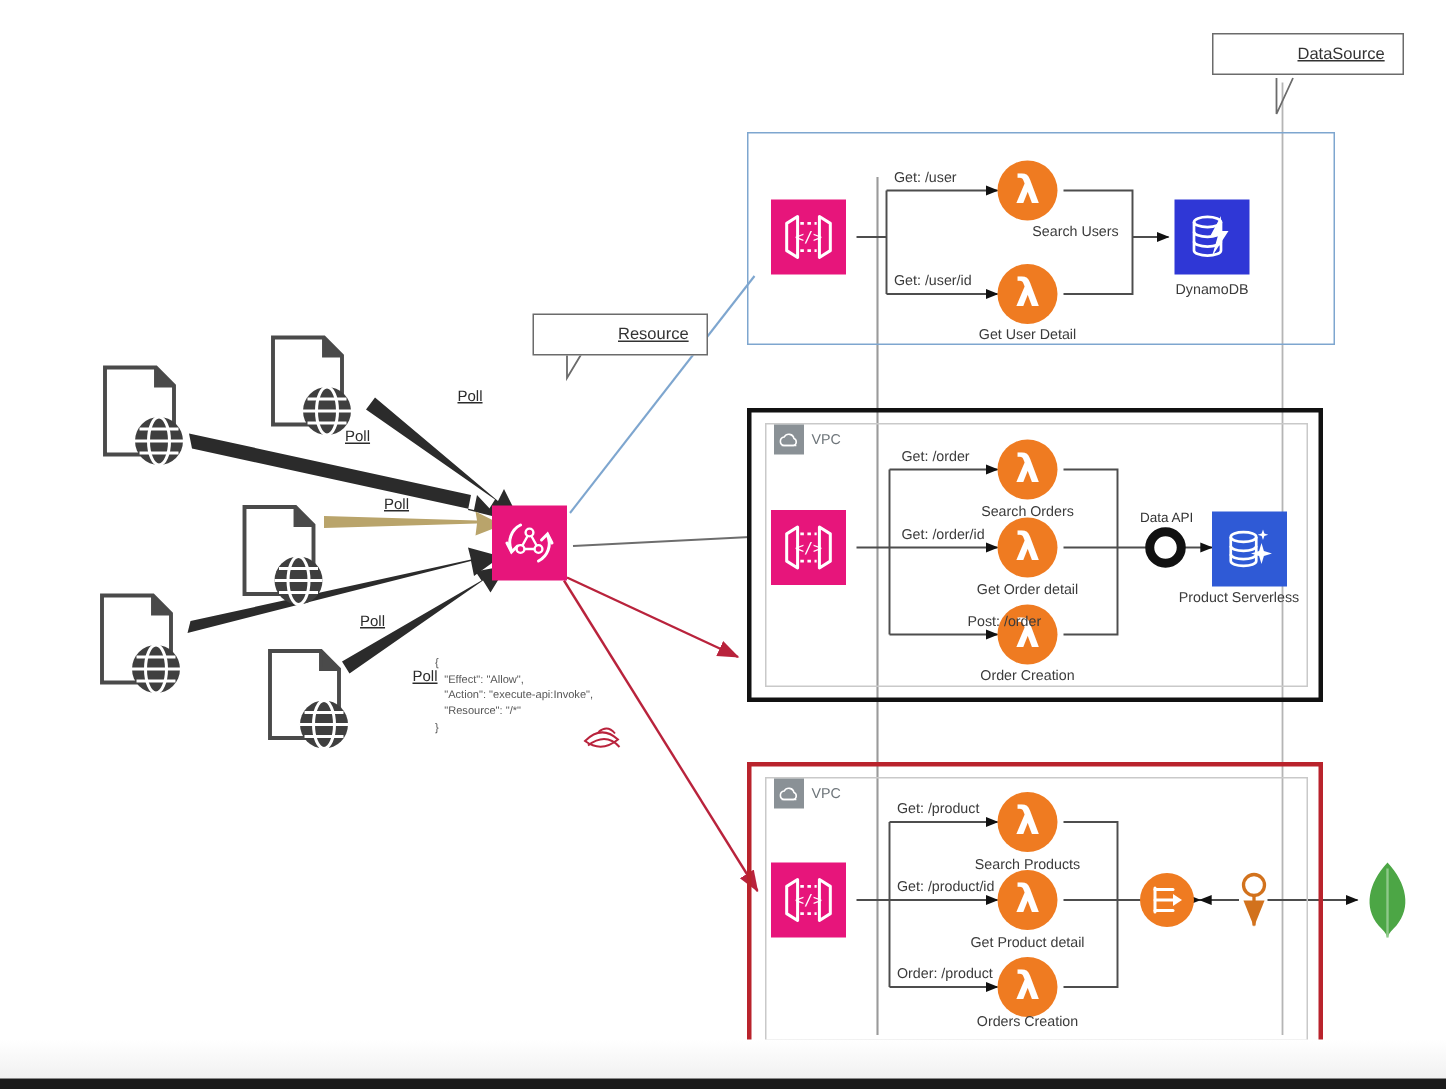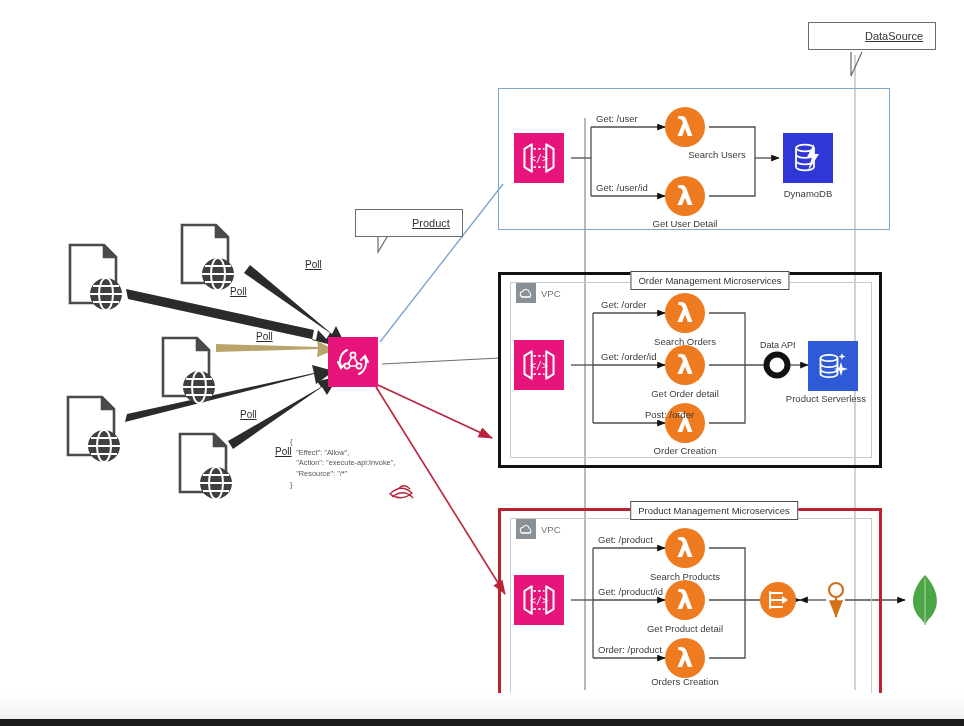--- a/index.html
+++ b/index.html
@@ -267,22 +267,20 @@
       <path d="M20,4 C20,18 20,36 20,50" stroke="#8fc98a" stroke-width="1.6" fill="none"></path>
     </g>
   </svg>
 
   <div class="grp user" style="left:498px;top:88px;width:392px;height:142px;"></div>
   <div class="grp order" style="left:498px;top:272px;width:384px;height:196px;"></div>
   <div class="grp-inner" style="left:510px;top:282px;width:362px;height:176px;"></div>
   <div class="grp product" style="left:498px;top:508px;width:384px;height:196px;"></div>
   <div class="grp-inner" style="left:510px;top:518px;width:362px;height:176px;"></div>
 
-  <div class="grp-title" style="left:710px;top:271px;">Order Management Microservices</div>
-  <div class="grp-title" style="left:714px;top:501px;">Product Management Microservices</div>
 
   <div class="vpc" style="left:516px;top:283px;">
     <span class="vpc-sq">
       <svg width="14" height="11" viewBox="0 0 16 12">
         <path d="M4,10 a3.3,3.3 0 0 1 0.4,-6.5 a4,4 0 0 1 7.4,1.2 a2.8,2.8 0 0 1 -0.4,5.3 Z" fill="none" stroke="#ffffff" stroke-width="1.2"></path>
         <path d="M2.4,10 L13.6,10" stroke="#ffffff" stroke-width="1.2"></path>
       </svg>
     </span>
     <span class="vpc-txt">VPC</span>
   </div>
@@ -293,21 +291,21 @@
         <path d="M2.4,10 L13.6,10" stroke="#ffffff" stroke-width="1.2"></path>
       </svg>
     </span>
     <span class="vpc-txt">VPC</span>
   </div>
 
   <div class="callout" style="left:808px;top:22px;">
     <span>DataSource</span>
   </div>
   <div class="callout" style="left:355px;top:209px;">
-    <span>Product</span>
+    <span>Resource</span>
   </div>
 
   <div class="poll" style="left:281px;top:259px;">Poll</div>
   <div class="poll" style="left:206px;top:286px;">Poll</div>
   <div class="poll" style="left:232px;top:331px;">Poll</div>
   <div class="poll" style="left:216px;top:409px;">Poll</div>
   <div class="poll" style="left:251px;top:446px;">Poll</div>
 
   <div class="policy" style="left:290px;top:437px;">{
    "Effect": "Allow",

